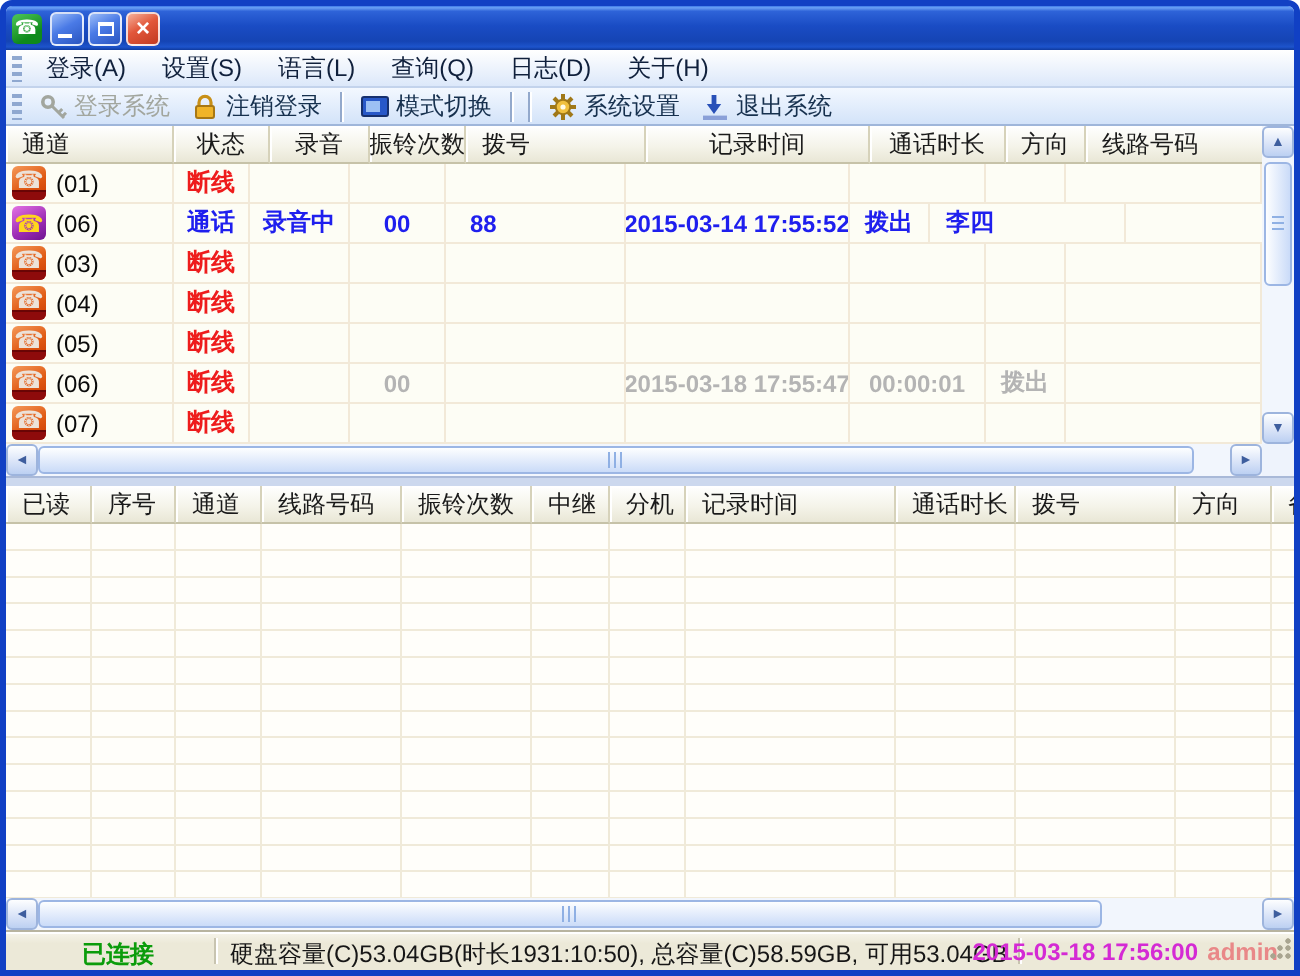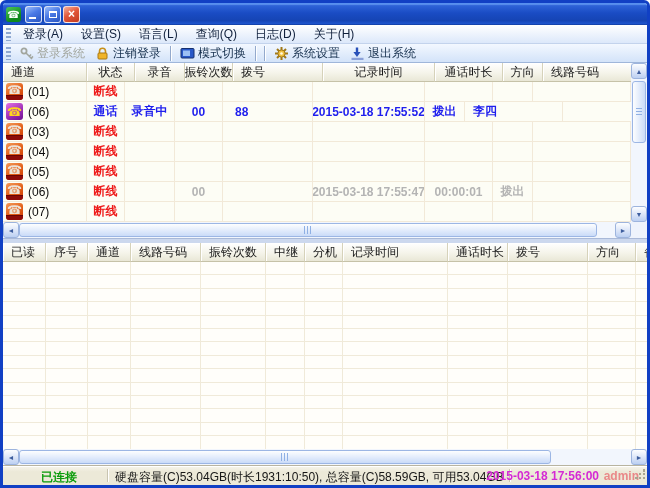--- a/index.html
+++ b/index.html
@@ -224,21 +224,21 @@
           <span class="td al ch" style="width: 84px;">
             <span class="ch-icon phone-call-icon">
               <span class="pg">☎</span>
             </span>
             <span>(06)</span>
           </span>
           <span class="td ac" style="width: 38px; color: rgb(31, 31, 238);">通话</span>
           <span class="td ac" style="width: 50px; color: rgb(31, 31, 238);">录音中</span>
           <span class="td ac" style="width: 48px; color: rgb(31, 31, 238);">00</span>
           <span class="td al dial" style="width: 90px; color: rgb(31, 31, 238);">88</span>
-          <span class="td ac" style="width: 112px; color: rgb(31, 31, 238);">2015-03-18 17:55:52</span>
+          <span class="td ac" style="width: 112px; color: rgb(31, 31, 238);">2015-03-14 17:55:52</span>
           <span class="td ac" style="width: 40px; color: rgb(31, 31, 238);">拨出</span>
           <span class="td al" style="width: 98px; color: rgb(31, 31, 238);">李四</span>
         </div>
         <div class="trow">
           <span class="td al ch" style="width: 84px;">
             <span class="ch-icon phone-offline-icon">
               <span class="pg">☎</span>
             </span>
             <span>(03)</span>
           </span>

